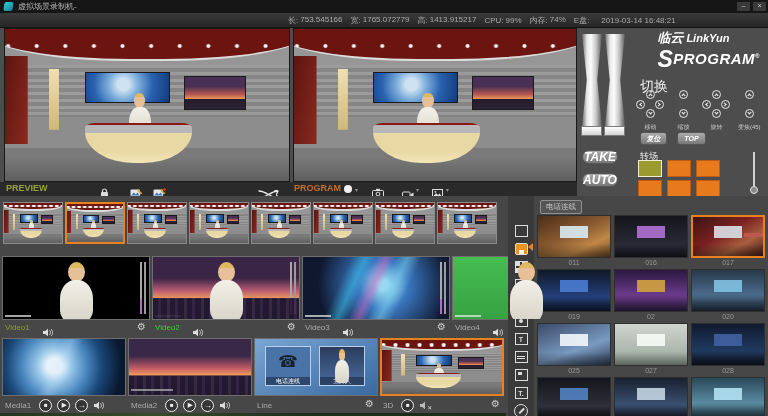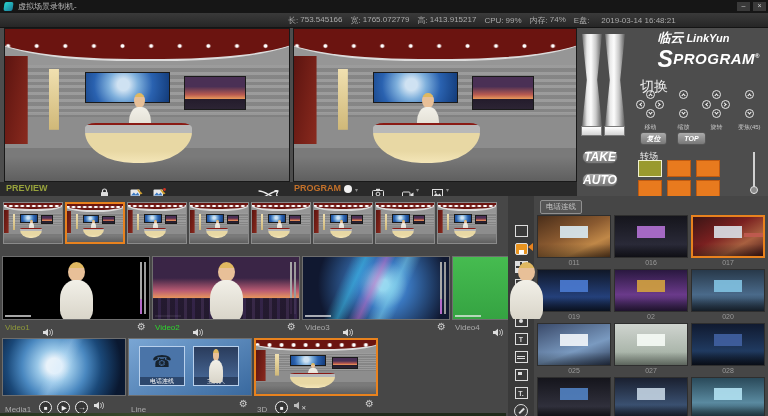--- a/index.html
+++ b/index.html
@@ -149,21 +149,21 @@
   .m-city{background:linear-gradient(#3a2848 0 30%,#c05a66 52%,#ee9a5e 64%,#2a1f30 66%,#171020)}
   .pbm{position:absolute;left:2px;bottom:4px;width:42px;height:2px;background:rgba(207,207,207,.6);z-index:2}
   .m-line{background:linear-gradient(150deg,#7aa6d4,#39699f)}
   .lbox{position:absolute;top:7px;width:46px;height:40px;border:1px solid #b8d0ec;background:#4a74a8;overflow:hidden}
   .lbox1{left:10px}
   .lbox2{left:64px;background:linear-gradient(#2a3c5c,#4a6c9c)}
   .lbox2 .person{left:32%;top:6%;width:36%;height:90%}
   .phone-glyph{display:block;font-size:16px;color:#16222e;text-align:center;line-height:30px}
   .lcap{position:absolute;bottom:0;left:0;right:0;background:rgba(10,20,40,.45);color:#fff;font-size:6px;text-align:center;line-height:8px}
   .m-3d{border:2px solid #e8821e}
-  .mbar{height:18px;position:relative;display:flex;align-items:flex-end;gap:5px;padding-left:3px}
+  .mbar{height:18px;position:relative;display:flex;align-items:center;gap:5px;padding-left:3px}
   .mlabel{font-size:8px;color:#aaa;margin-right:3px}
   .cbtn{width:13px;height:13px;border:1px solid #f0f0f0;border-radius:50%;background:rgba(0,0,0,.25);
     display:flex;align-items:center;justify-content:center;color:#f0f0f0;cursor:pointer;flex:0 0 auto}
   .cb-stop::before{content:"■";font-size:6px}
   .cb-play::before{content:"▶";font-size:6.5px;margin-left:1px}
   .cb-next::before{content:"→";font-size:8px;font-weight:bold}
   .mgear{position:absolute;right:4px;top:3px}
   .mute-x{font-size:6px;color:#ddd;margin-left:-3px}
   .clip-strip{position:absolute;left:0;top:217px;width:506px;height:3px;background:linear-gradient(90deg,#26331f,#394a2c 30%,#222c1c 60%,#1f2a1a)}
 
@@ -586,20 +586,35 @@
           <span class="cbtn cb-stop"></span>
           <span class="cbtn cb-play"></span>
           <span class="cbtn cb-next"></span>
           <span><svg width="11" height="9" viewBox="0 0 11 9">
                 <path d="M1 3h2.2L6 .8v7.4L3.2 6H1z" fill="#ddd"></path>
                 <path d="M7.5 2.2c1.2 1 1.2 3.6 0 4.6M9 1c2 1.6 2 5.4 0 7" stroke="#ddd" stroke-width=".9" fill="none"></path>
               </svg></span>
         </div>
       </div>
       <div class="mpanel">
+        <div class="mscreen m-city">
+            <span class="pbm"></span>
+          </div>
+        <div class="mbar">
+          <span class="mlabel">Media2</span>
+          <span class="cbtn cb-stop"></span>
+          <span class="cbtn cb-play"></span>
+          <span class="cbtn cb-next"></span>
+          <span><svg width="11" height="9" viewBox="0 0 11 9">
+                <path d="M1 3h2.2L6 .8v7.4L3.2 6H1z" fill="#ddd"></path>
+                <path d="M7.5 2.2c1.2 1 1.2 3.6 0 4.6M9 1c2 1.6 2 5.4 0 7" stroke="#ddd" stroke-width=".9" fill="none"></path>
+              </svg></span>
+        </div>
+      </div>
+      <div class="mpanel">
         <div class="mscreen m-line">
           <div class="lbox lbox1">
             <span class="phone-glyph">☎</span>
             <span class="lcap">电话连线</span>
           </div>
           <div class="lbox lbox2">
             <div class="person"></div>
             <span class="lcap">主持人</span>
           </div>
         </div>

